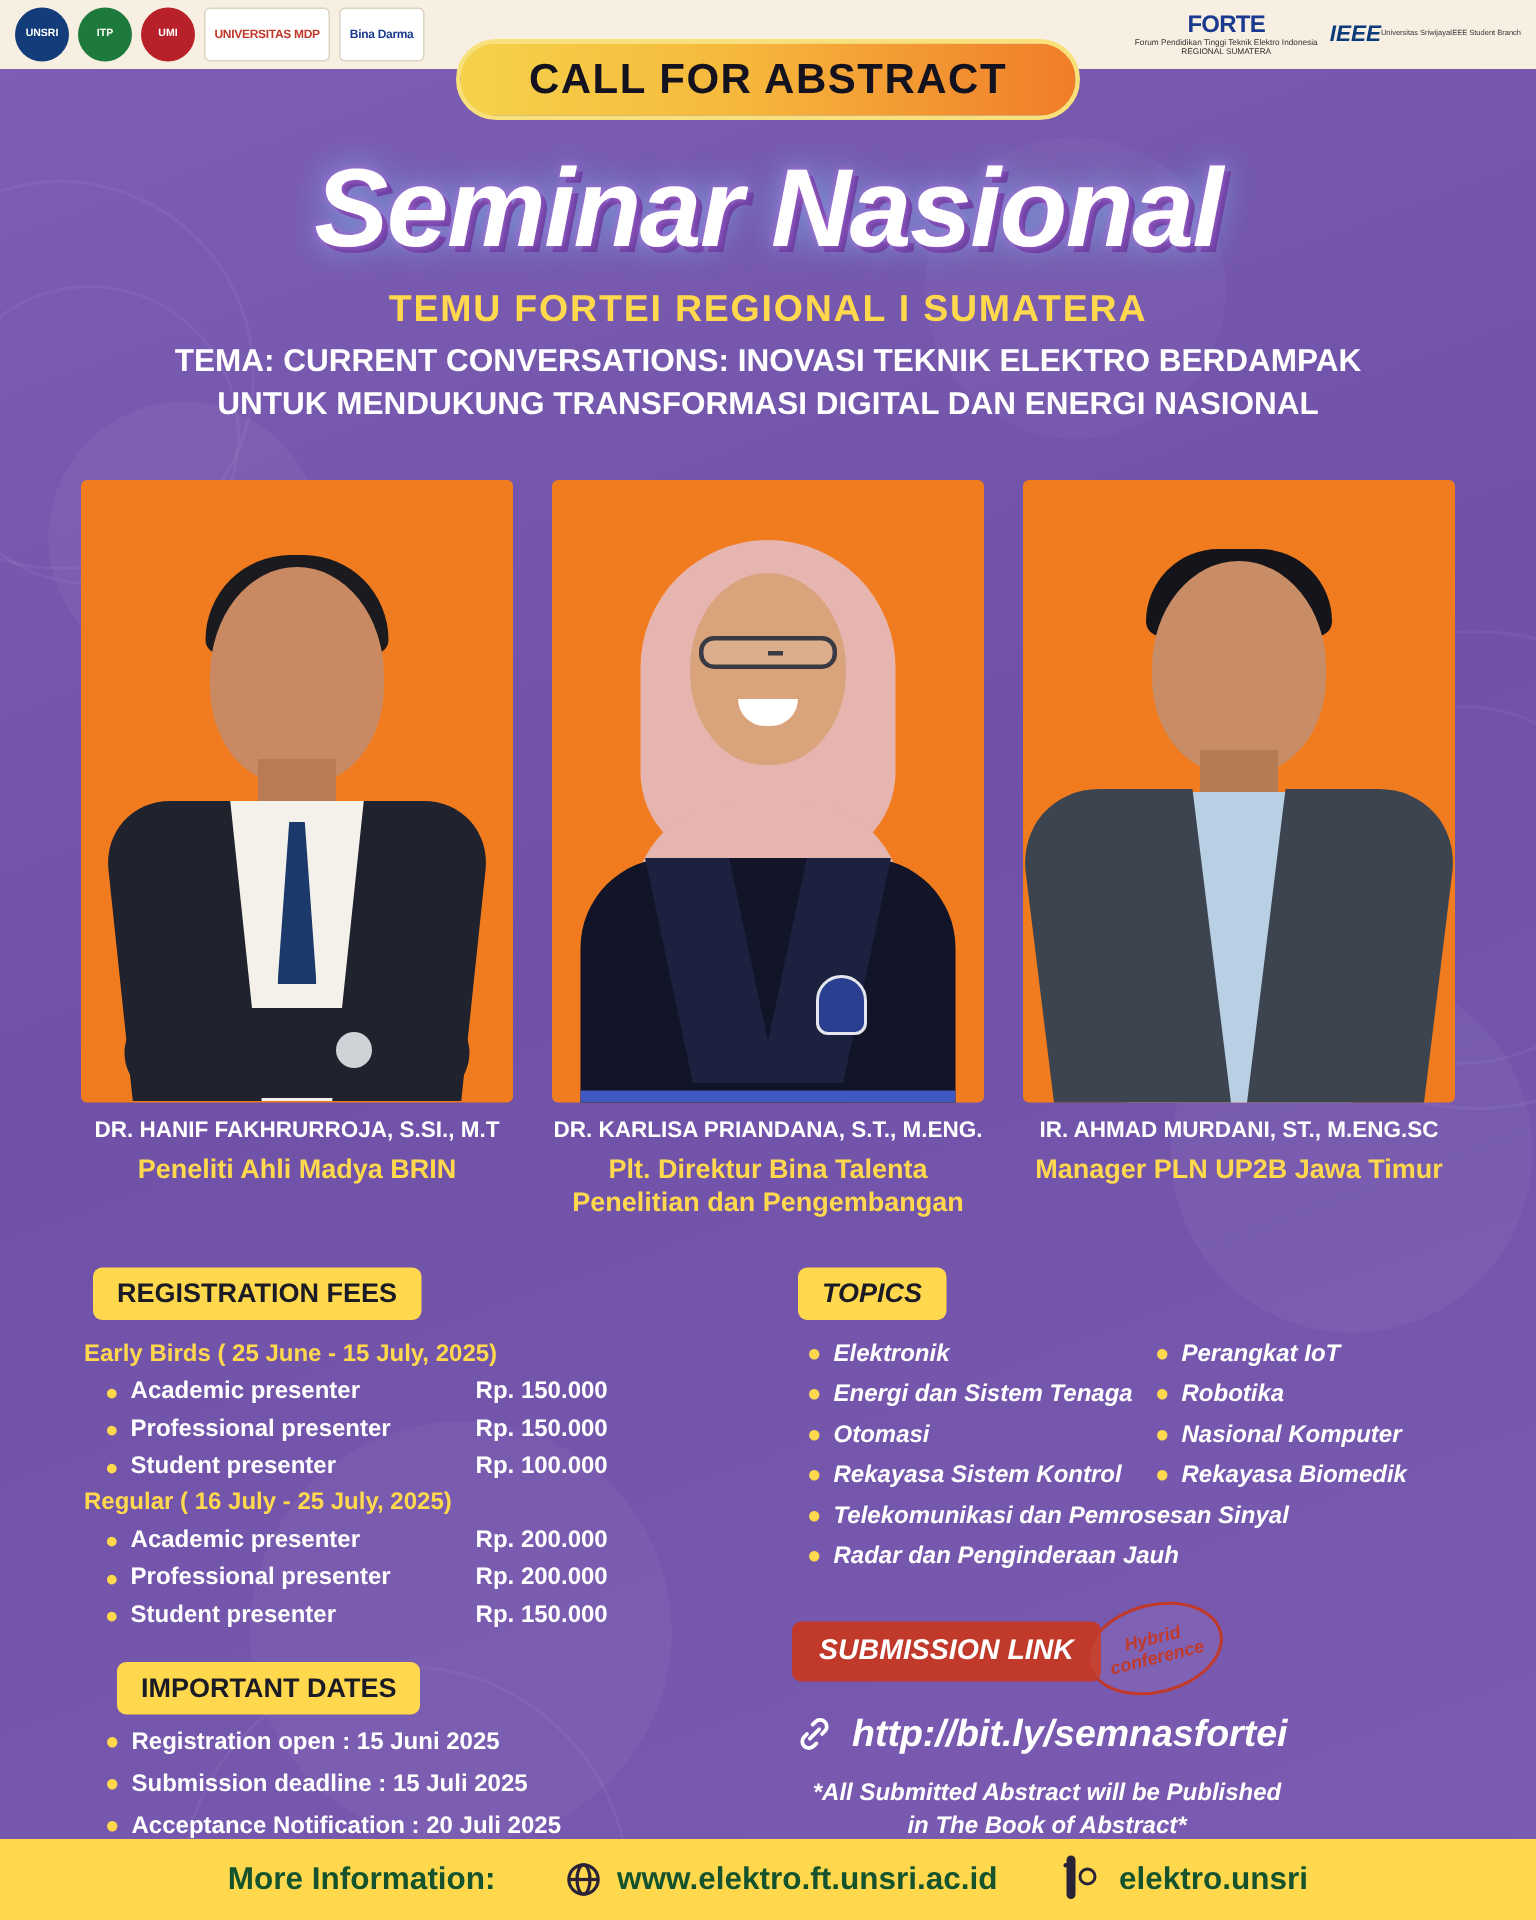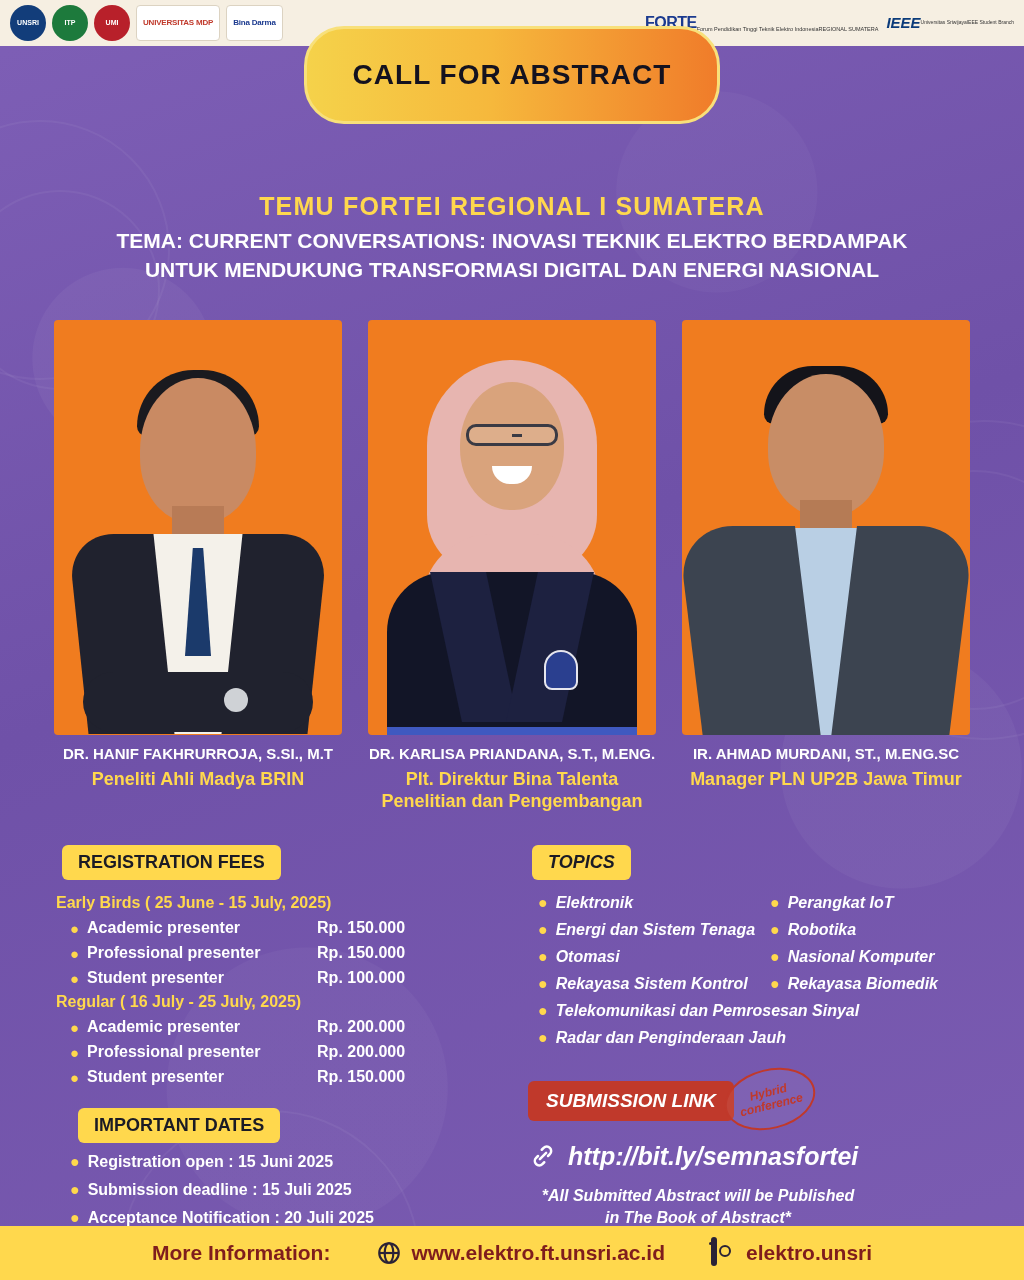--- a/index.html
+++ b/index.html
@@ -54,37 +54,37 @@
   .logo.l3 { background: #b8202a; }
   .logo.wide {
     width: auto; border-radius: 4px; padding: 2px 6px; background: #fff;
     color: #1b2a63; font-size: 8px; letter-spacing: -0.2px;
     border: 1px solid #dcd3c2; align-items: center;
   }
   .logo.wide.mdp { color: #c0392b; }
   .logo.wide.bina { color: #1b3a8f; }
   .right-logos { display: flex; align-items: center; gap: 8px; }
   .fortei-logo {
-    display: flex; flex-direction: row; align-items: flex-end;
+    display: flex; flex-direction: column; align-items: center;
     font-size: 5.5px; color: #333; line-height: 1.1;
   }
   .fortei-logo .big { font-size: 16px; font-weight: bold; color: #1b3a8f; letter-spacing: -0.5px; }
   .ieee-logo {
     display: flex; align-items: center;
     font-size: 5px; color: #333; line-height: 1.15;
   }
   .ieee-logo .big { font-size: 15px; font-weight: bold; color: #0b3b7a; font-style: italic; }
 
   
   .cfa-wrap { position: absolute; top: 26px; left: 0; right: 0; display: flex; justify-content: center; z-index: 6; }
   .cfa {
     background: linear-gradient(90deg, #f5d24a 0%, #f6b83c 45%, #f07c2a 100%);
     border: 3px solid #f8e07a;
     border-radius: 40px;
-    padding: 30px 46px;
+    padding: 8px 46px;
     font-size: 28px; font-weight: bold; letter-spacing: 1px; color: #14121f;
   }
   .title {
     position: absolute; top: 96px; left: 0; right: 0; text-align: center;
     font-size: 74px; font-weight: bold; font-style: italic;
     color: #ffffff; letter-spacing: -1px;
     text-shadow: 0 0 6px #b06bd8, 4px 4px 0 #6b3fa0, 0 0 22px rgba(120,220,255,0.65);
   }
   .subtitle {
     position: absolute; top: 192px; left: 0; right: 0; text-align: center;
@@ -218,21 +218,21 @@
     color: #ffffff; font-size: 16px; font-weight: bold;
     text-align: center; margin-top: 14px; line-height: 1.35;
     width: 340px;
   }
 
   
   .footer {
     position: absolute; left: 0; right: 0; bottom: 0; height: 54px;
     background: #ffd84d;
     display: flex; align-items: center; justify-content: center; gap: 46px;
-    color: #7f1d1d; font-weight: bold; font-size: 21px;
+    color: #14532d; font-weight: bold; font-size: 21px;
   }
   .footer .item { display: flex; align-items: center; gap: 9px; }
   .globe, .ig {
     width: 26px; height: 26px; display: inline-block;
   }
   .ig-box {
     width: 24px; height: 24px; border: 3px solid #2a2236; border-radius: 7px;
     position: relative;
   }
   .ig-box:before {
@@ -272,20 +272,21 @@
         <div class="big">IEEE</div>
         <div>Universitas Sriwijaya</div>
         <div>IEEE Student Branch</div>
       </div>
     </div>
   </div>
 
   <div class="cfa-wrap">
     <div class="cfa">CALL FOR ABSTRACT</div>
   </div>
+  <div class="title">Seminar Nasional</div>
   <div class="subtitle">TEMU FORTEI REGIONAL I SUMATERA</div>
   <div class="theme">
     <div>TEMA: CURRENT CONVERSATIONS: INOVASI TEKNIK ELEKTRO BERDAMPAK</div>
     <div>UNTUK MENDUKUNG TRANSFORMASI DIGITAL DAN ENERGI NASIONAL</div>
   </div>
 
   <div class="speakers">
 
     <div class="speaker">
       <div class="photo p1">

